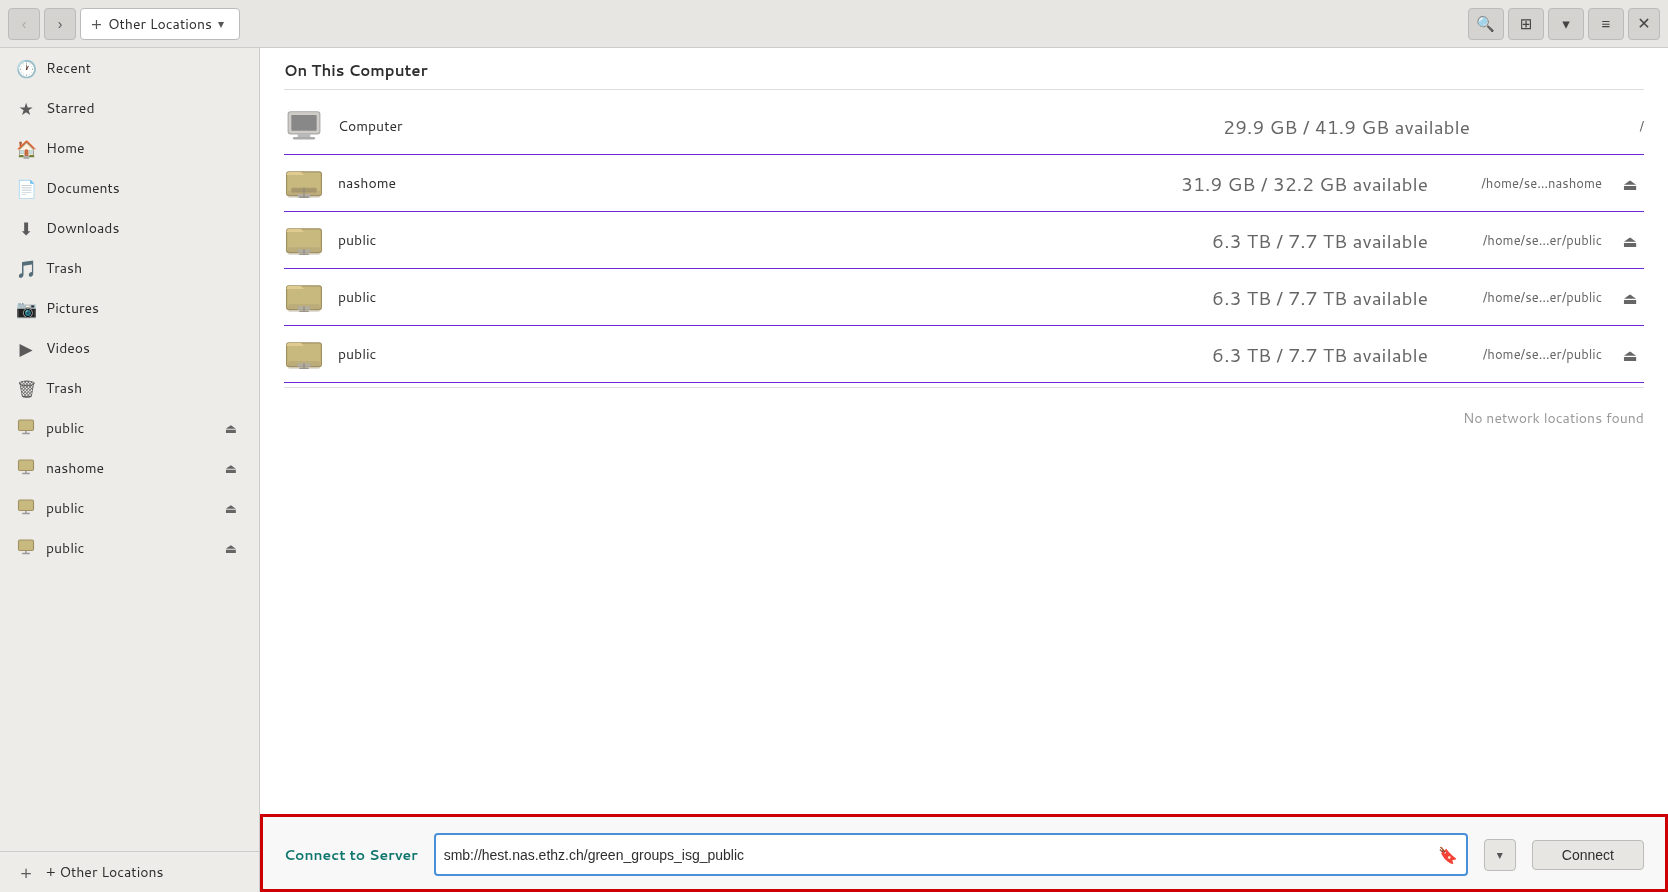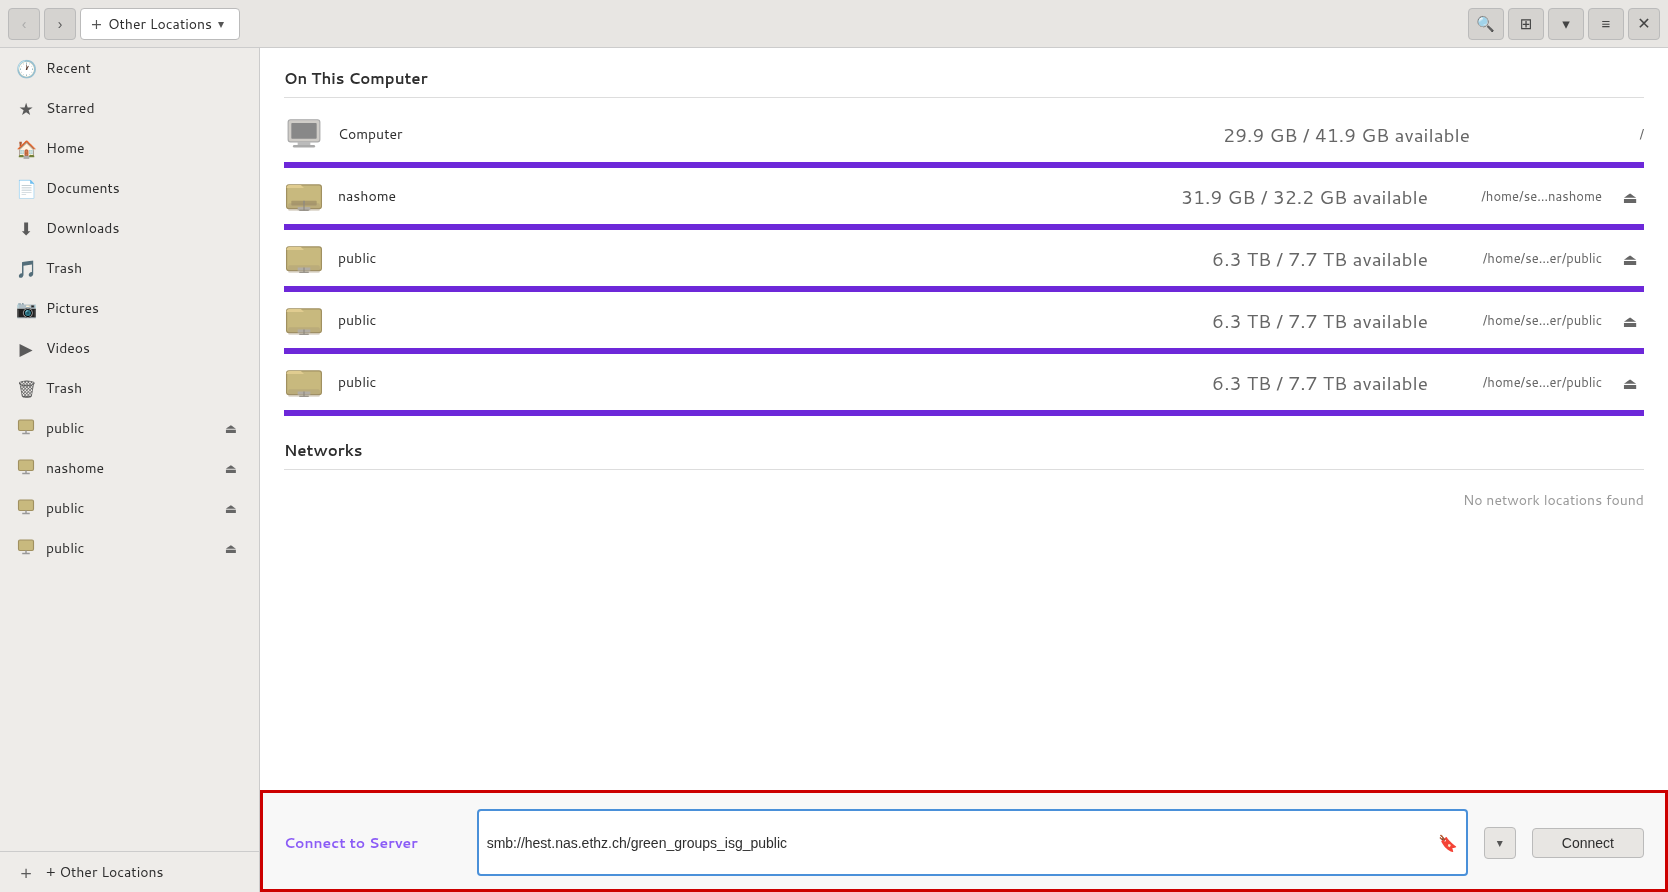--- a/index.html
+++ b/index.html
@@ -99,39 +99,39 @@
     .content-area {
       flex: 1;
       display: flex;
       flex-direction: column;
       background: #fff;
       overflow: hidden;
     }
     .content-scroll {
       flex: 1;
       overflow-y: auto;
-      padding: 20px 24px;
+      padding: 12px 24px;
     }
     .section-title {
       font-size: 15px;
       font-weight: 700;
       color: #2e2e2e;
       margin-bottom: 8px;
     }
     .section-divider {
       border: none;
       border-top: 1px solid #ddd;
       margin: 4px 0 8px;
     }
 
     .location-row {
       display: flex;
       align-items: center;
       padding: 8px 0;
-      border-bottom: 6px solid #6d28d9;
+      border-bottom: 1px solid #6d28d9;
       cursor: pointer;
       gap: 14px;
       justify-content: space-between;
     }
     .location-icon {
       width: 40px; height: 40px;
       display: flex; align-items: center; justify-content: center;
       flex-shrink: 0;
     }
     .location-name { flex: 1; font-size: 14px; color: #2e2e2e; }
@@ -157,32 +157,31 @@
       background: #f8f8f8;
       padding: 16px 24px;
       display: flex;
       align-items: center;
       gap: 16px;
       flex-shrink: 0;
     }
     .connect-label {
       font-size: 14px;
       font-weight: 700;
-      color: #8b5cf6;
+      color: #0f766e;
       white-space: nowrap;
     }
     .connect-input-wrapper {
       flex: 1;
       display: flex;
       align-items: center;
       border: 2px solid #4a90d9;
       border-radius: 4px;
       background: #fff;
-      padding: 20px 8px;
-      margin-left: 43px;
+      padding: 8px 8px;
     }
     .connect-input {
       flex: 1;
       border: none;
       outline: none;
       font-size: 14px;
       background: transparent;
       color: #2e2e2e;
     }
     .connect-input-icon { color: #999; font-size: 16px; cursor: pointer; }
@@ -415,21 +414,20 @@
             <line x1="18" y1="42" x2="30" y2="42" stroke="#888" stroke-width="1.5"></line>
             <rect x="4" y="33" width="40" height="10" rx="2" fill="#a09070" opacity="0.3"></rect>
           </svg>
         </div>
         <span class="location-name">public</span>
         <span class="location-size">6.3 TB / 7.7 TB available</span>
         <span class="location-path">/home/se…er/public</span>
         <span class="eject-icon-content">⏏</span>
       </div>
 
-      <div class="section-title" style="margin-top: 24px;">Networks</div>
       <hr class="section-divider">
       <div class="no-network">No network locations found</div>
 
     </div>
 
     <div class="connect-footer" style="outline: 3px solid #cc0000; outline-offset: -3px;">
       <span class="connect-label">Connect to Server</span>
       <div class="connect-input-wrapper">
         <input class="connect-input" type="text" value="smb://hest.nas.ethz.ch/green_groups_isg_public" style="">
         <span class="connect-input-icon">🔖</span>

